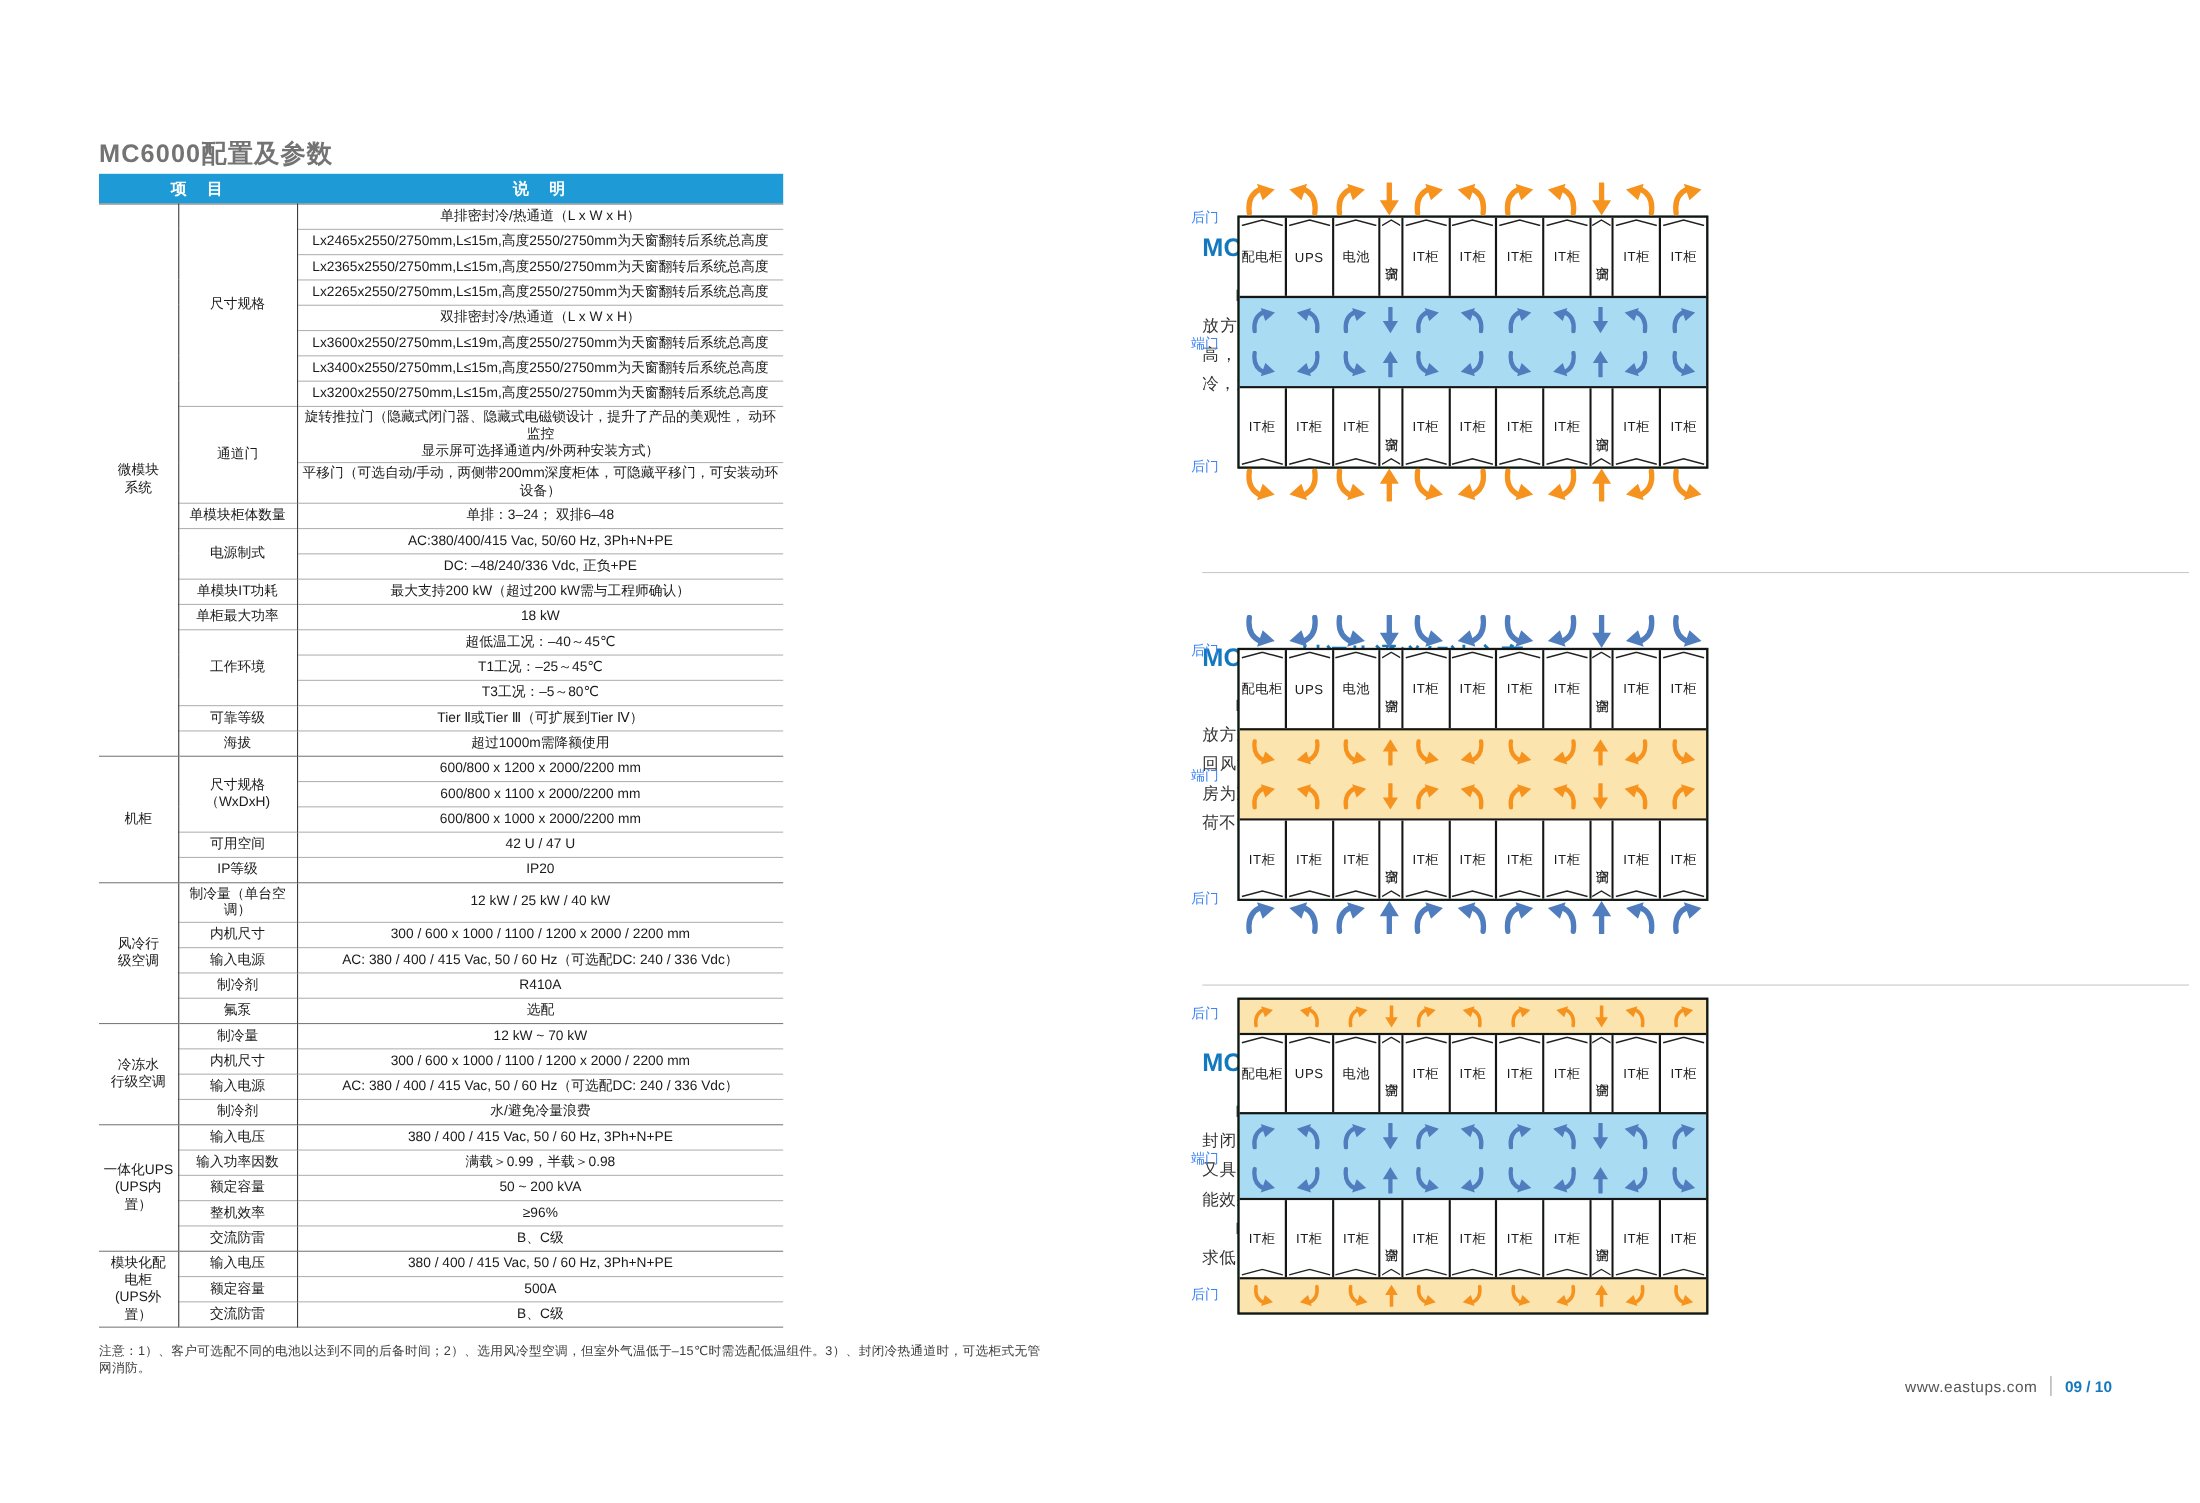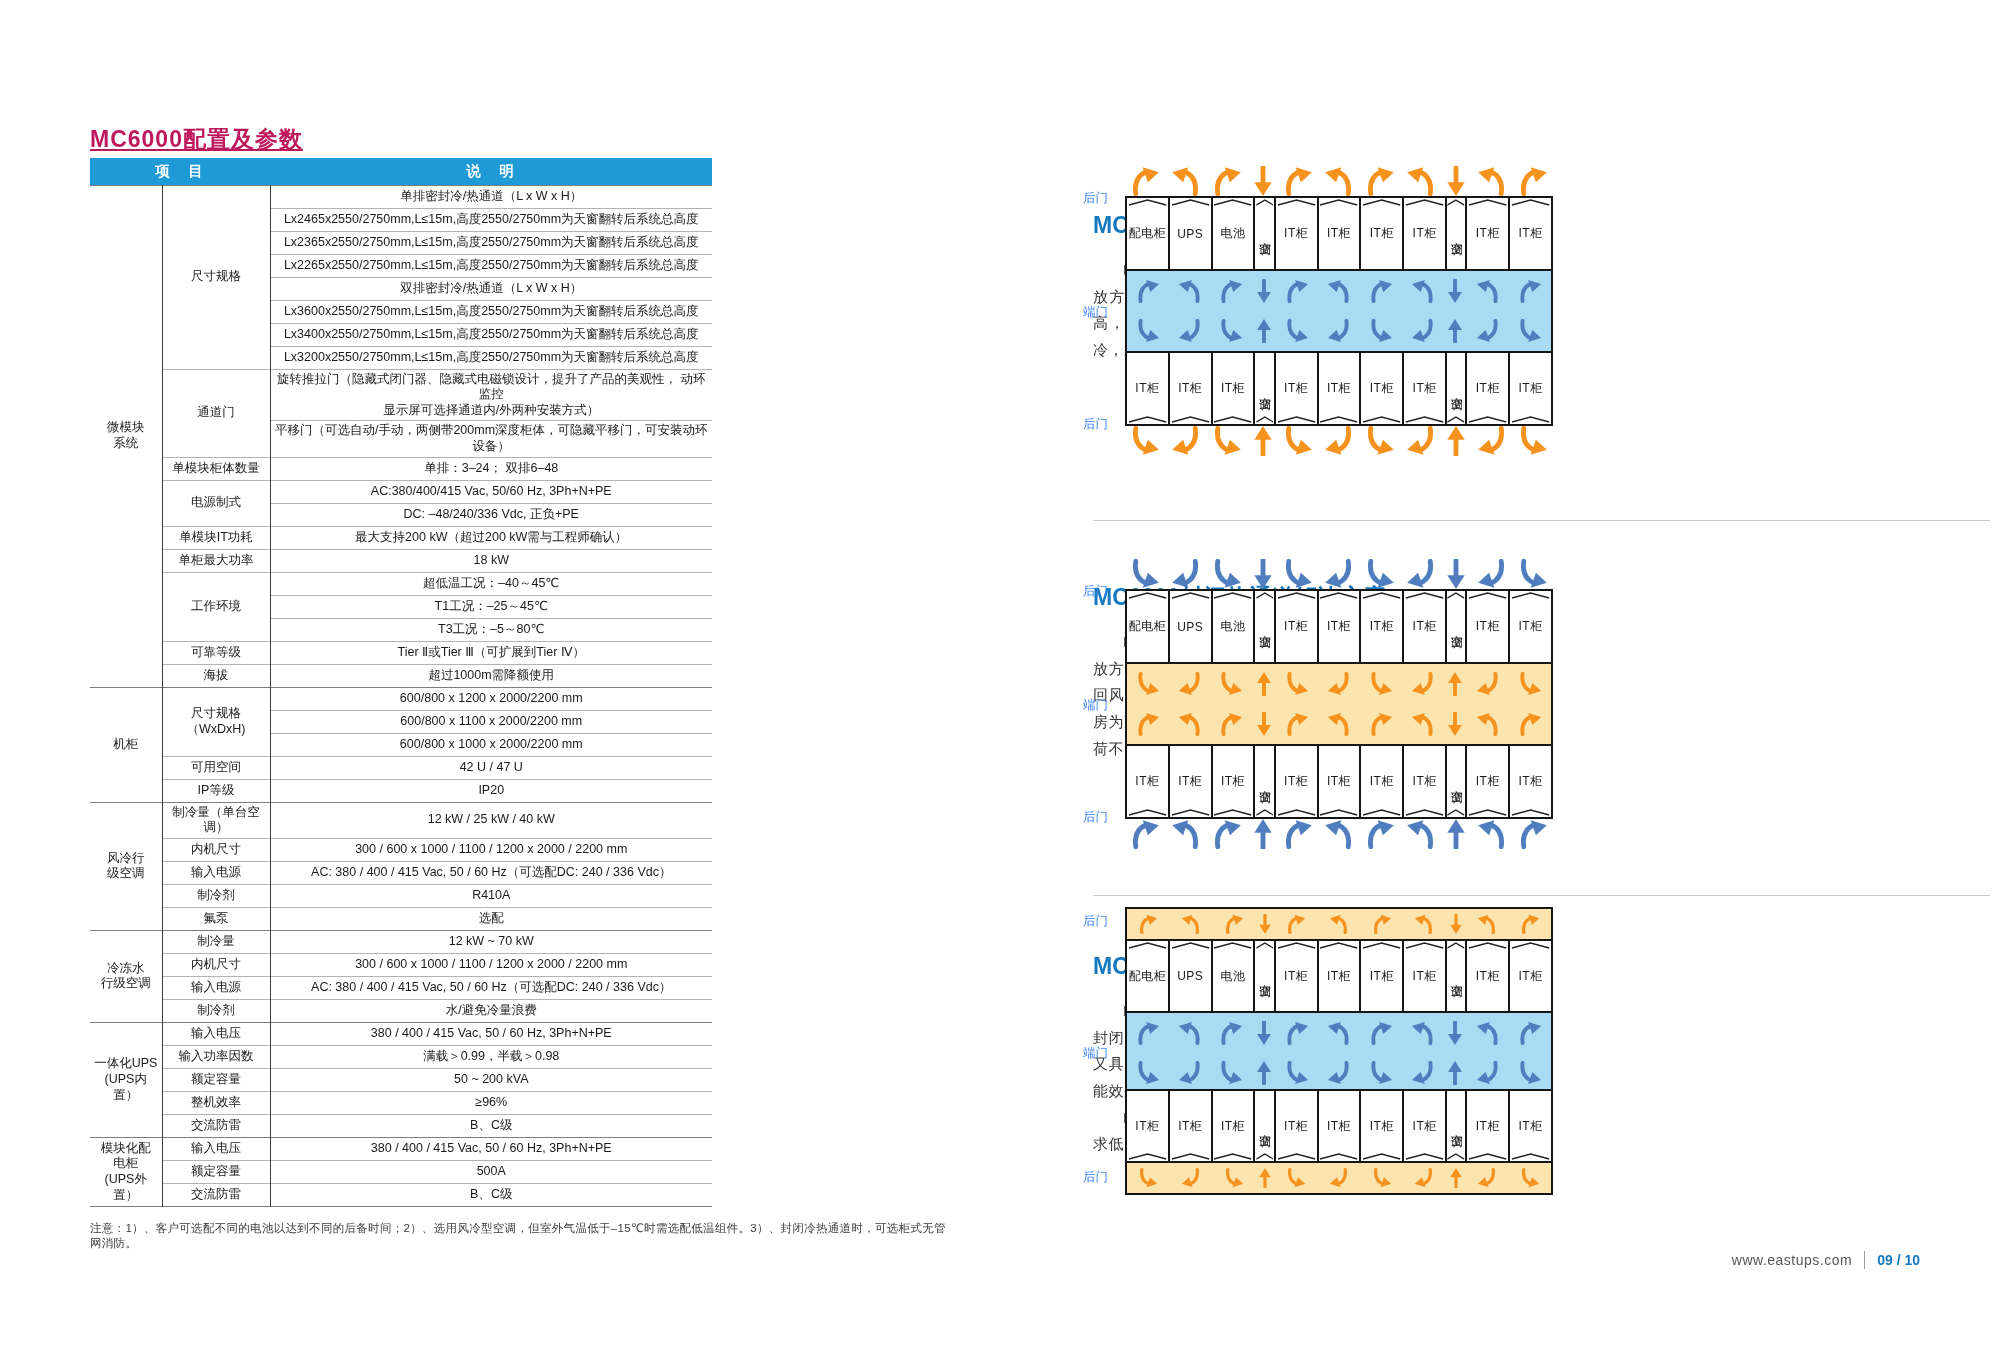--- a/index.html
+++ b/index.html
@@ -8,21 +8,21 @@
   body {
     position:relative;
     width:2000px; height:1366px;
     font-family:"Liberation Sans","DejaVu Sans",sans-serif;
     color:#222; overflow:hidden;
   }
 
   
   .page-title {
     position:absolute; left:90px; top:124px;
-    font-size:23px; font-weight:bold; color:#be185d; letter-spacing:1px;text-decoration:underline;
+    font-size:23px; font-weight:bold; color:#737373; letter-spacing:1px;
   }
   .spec-table-wrap { position:absolute; left:90px; top:158px; width:622px; }
   table.spec { width:100%; border-collapse:collapse; table-layout:fixed; }
   table.spec col.c-group { width:72px; }
   table.spec col.c-item  { width:108px; }
   table.spec th {
     background:#1E9AD6; color:#fff; font-size:14.5px; font-weight:bold;
     height:27px; text-align:center; letter-spacing:2px;
   }
   table.spec td {
@@ -130,21 +130,21 @@
         <tr>
           <td class="d-cell">Lx2365x2550/2750mm,L≤15m,高度2550/2750mm为天窗翻转后系统总高度</td>
         </tr>
         <tr>
           <td class="d-cell">Lx2265x2550/2750mm,L≤15m,高度2550/2750mm为天窗翻转后系统总高度</td>
         </tr>
         <tr>
           <td class="d-cell">双排密封冷/热通道（L x W x H）</td>
         </tr>
         <tr>
-          <td class="d-cell">Lx3600x2550/2750mm,L≤15m,高度2550/2750mm为天窗翻转后系统总高度</td>
+          <td class="d-cell">Lx3600x2550/2750mm,L≤19m,高度2550/2750mm为天窗翻转后系统总高度</td>
         </tr>
         <tr>
           <td class="d-cell">Lx3400x2550/2750mm,L≤15m,高度2550/2750mm为天窗翻转后系统总高度</td>
         </tr>
         <tr>
           <td class="d-cell">Lx3200x2550/2750mm,L≤15m,高度2550/2750mm为天窗翻转后系统总高度</td>
         </tr>
         <tr>
           <td class="i-cell" rowspan="2">通道门</td>
           <td class="d-cell">旋转推拉门（隐藏式闭门器、隐藏式电磁锁设计，提升了产品的美观性， 动环监控

